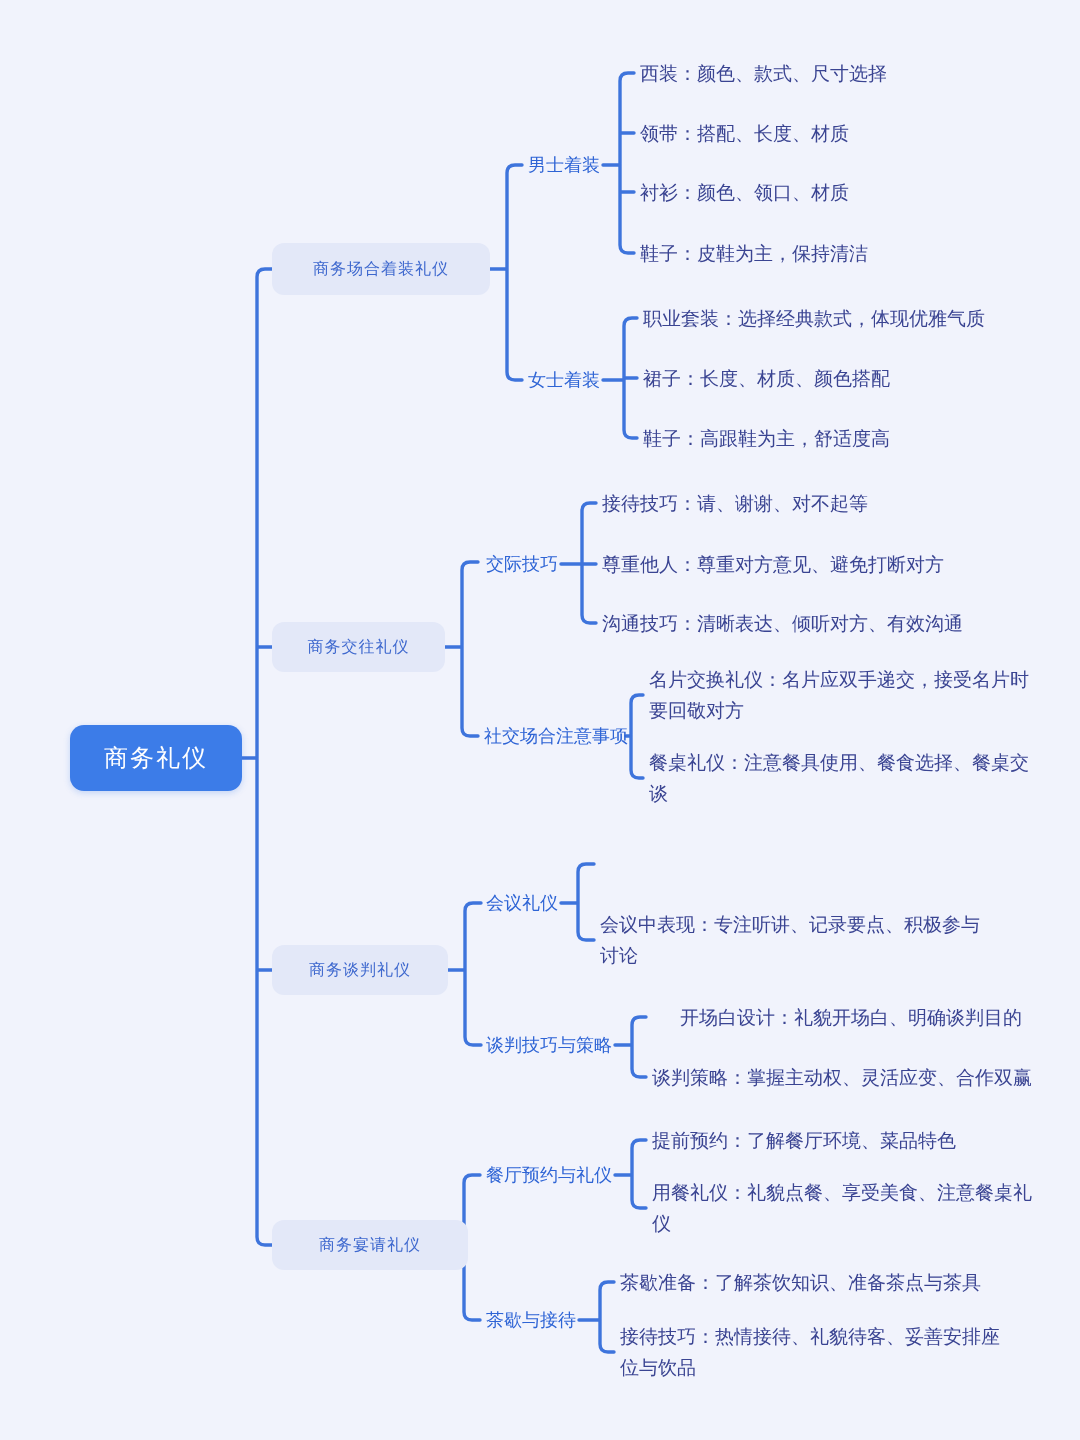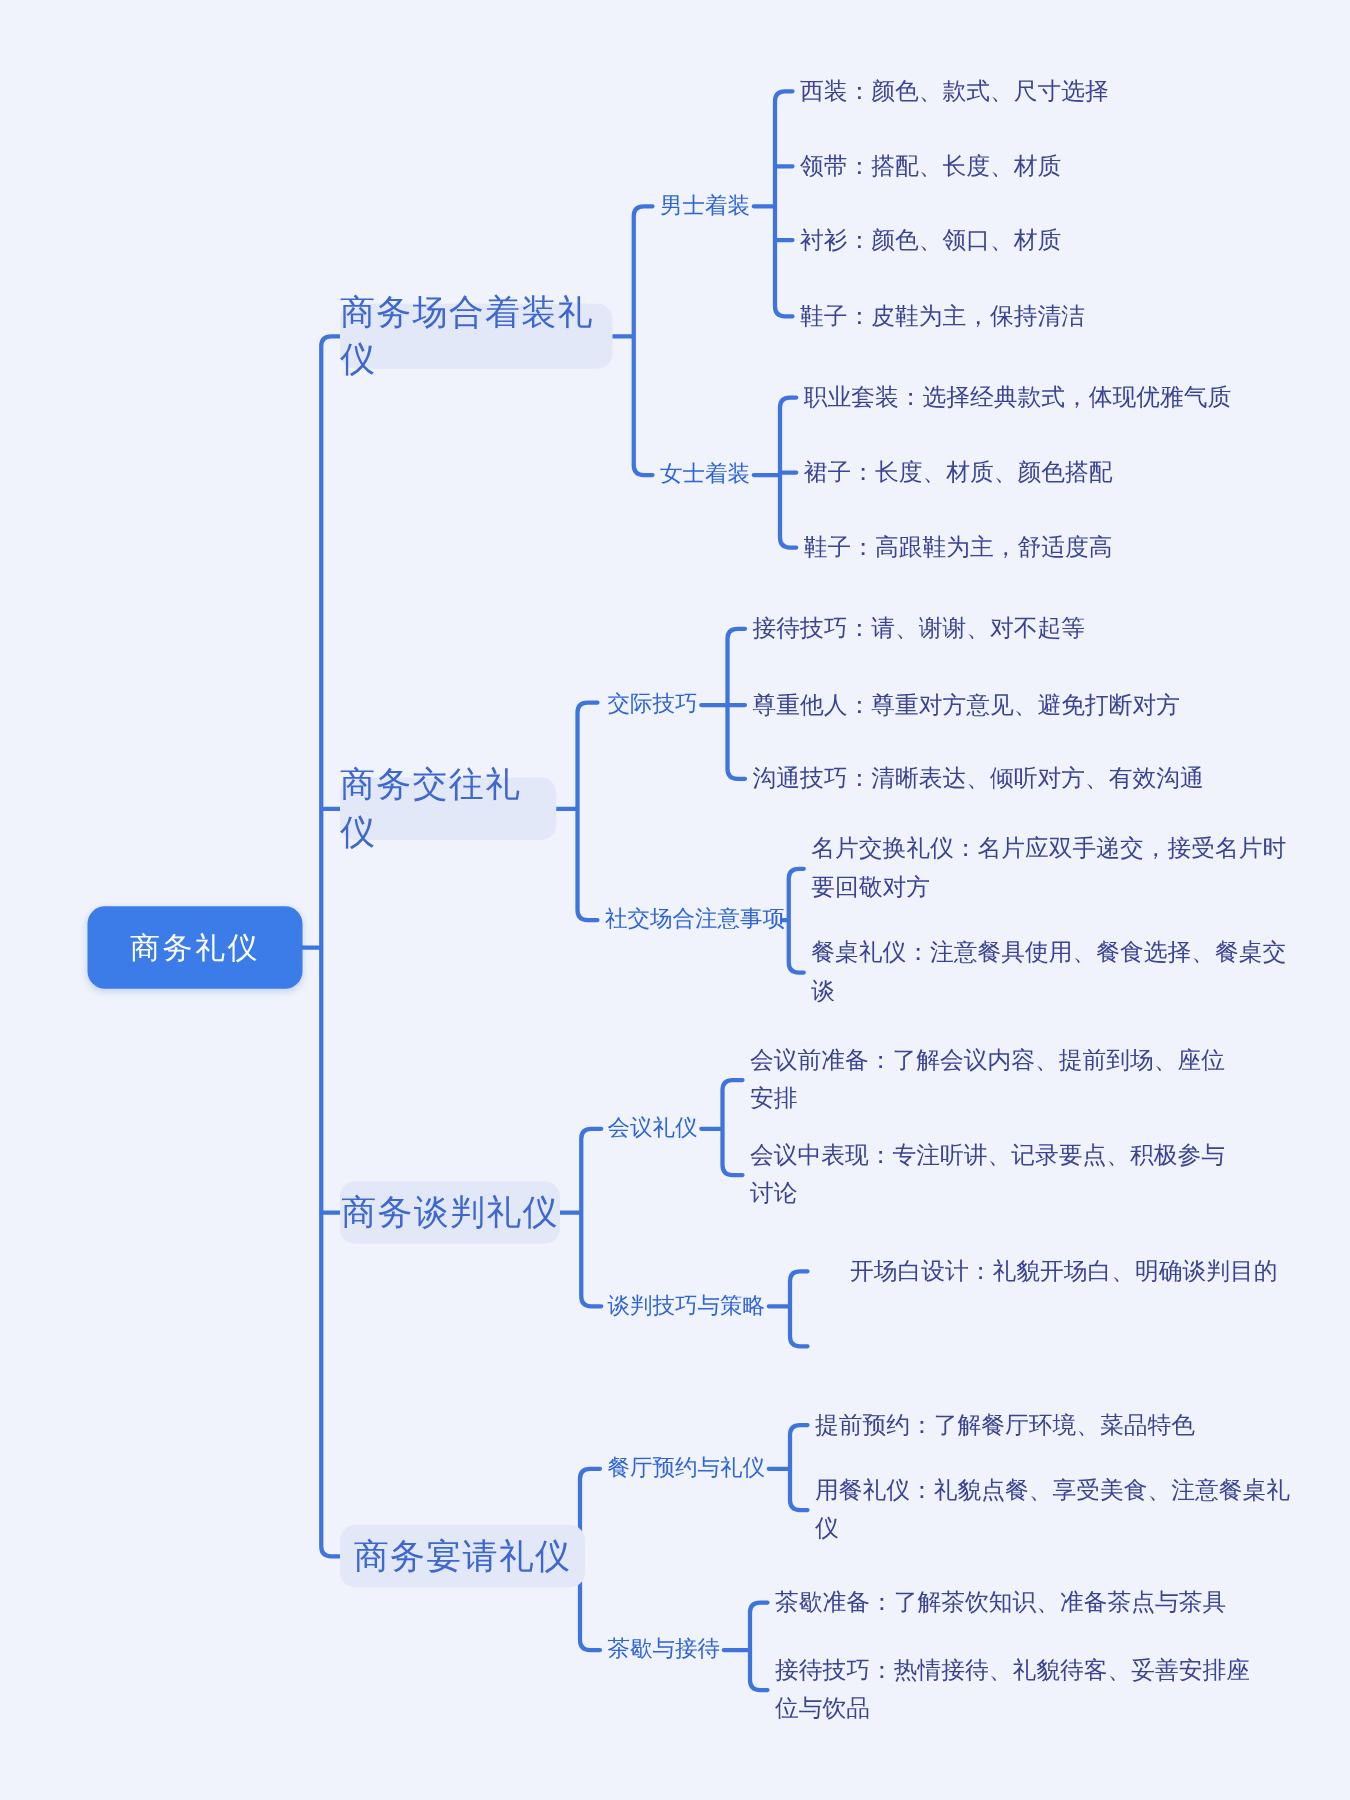--- a/index.html
+++ b/index.html
@@ -10,21 +10,21 @@
   .connectors{position:absolute;left:0;top:0;width:1080px;height:1440px;}
   .connectors path{fill:none;stroke:#3E74DC;stroke-width:3.4;stroke-linecap:round;}
   .root-node{
     position:absolute;left:70px;top:725px;width:172px;height:66px;
     background:#3C7CE8;border-radius:14px;color:#FFFFFF;font-size:24px;
     display:flex;align-items:center;justify-content:center;letter-spacing:2px;
     box-shadow:0 2px 6px rgba(60,124,232,0.25);
   }
   .branch-node{
     position:absolute;background:#E3E8F8;border-radius:12px;color:#3E68CE;
-    font-size:28px;font-weight:500;display:flex;align-items:center;justify-content:center;
+    font-size:16px;font-weight:500;display:flex;align-items:center;justify-content:center;
     letter-spacing:1px;
   }
   .child-label{
     position:absolute;color:#2E64D5;font-size:18px;font-weight:500;
     line-height:26px;white-space:nowrap;
   }
   .leaf{
     position:absolute;color:#3A4492;font-size:19px;font-weight:500;line-height:31px;
   }
   .leaf div{white-space:nowrap;}
@@ -101,31 +101,30 @@
 
   <div class="leaf" style="left:649px;top:664px;">
       <div>名片交换礼仪：名片应双手递交，接受名片时</div>
       <div>要回敬对方</div>
     </div>
   <div class="leaf" style="left:649px;top:747px;">
       <div>餐桌礼仪：注意餐具使用、餐食选择、餐桌交</div>
       <div>谈</div>
     </div>
 
-  <div class="leaf" style="left:600px;top:833px;">
-      <div>会议前准备：了解会议内容、提前到场、座位</div>
-      <div>安排</div>
-    </div>
   <div class="leaf" style="left:600px;top:909px;">
       <div>会议中表现：专注听讲、记录要点、积极参与</div>
       <div>讨论</div>
     </div>
 
   <div class="leaf" style="left:680px;top:1002px;">
       <div>开场白设计：礼貌开场白、明确谈判目的</div>
+    </div>
+  <div class="leaf" style="left:652px;top:1062px;">
+      <div>谈判策略：掌握主动权、灵活应变、合作双赢</div>
     </div>
 
   <div class="leaf" style="left:652px;top:1125px;">
       <div>提前预约：了解餐厅环境、菜品特色</div>
     </div>
   <div class="leaf" style="left:620px;top:1267px;">
       <div>茶歇准备：了解茶饮知识、准备茶点与茶具</div>
     </div>
 
   <div class="leaf" style="left:652px;top:1177px;">

